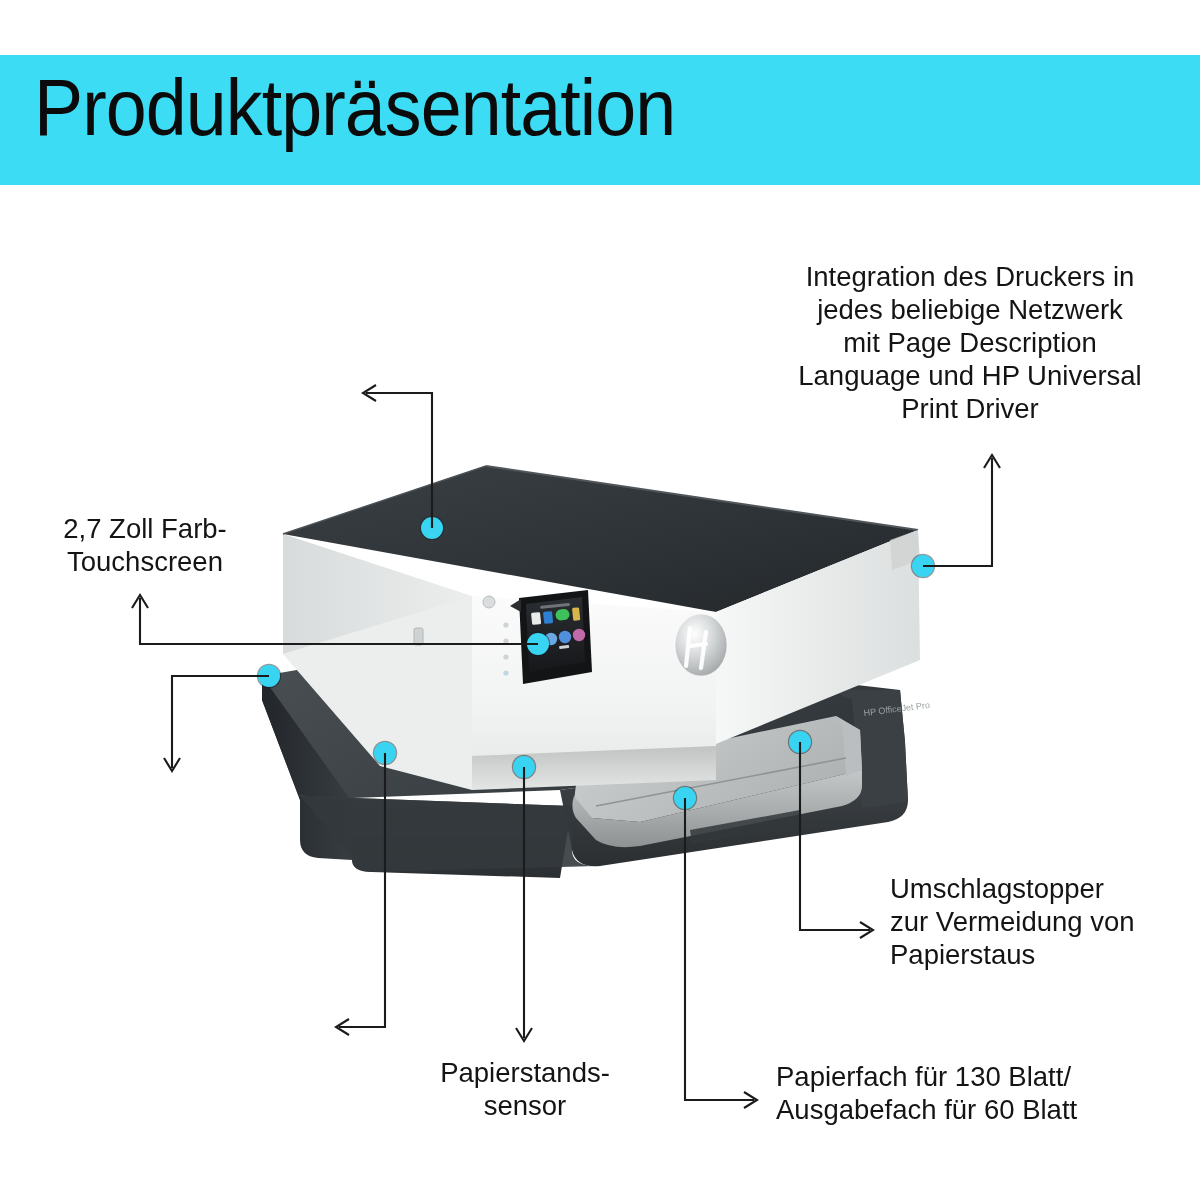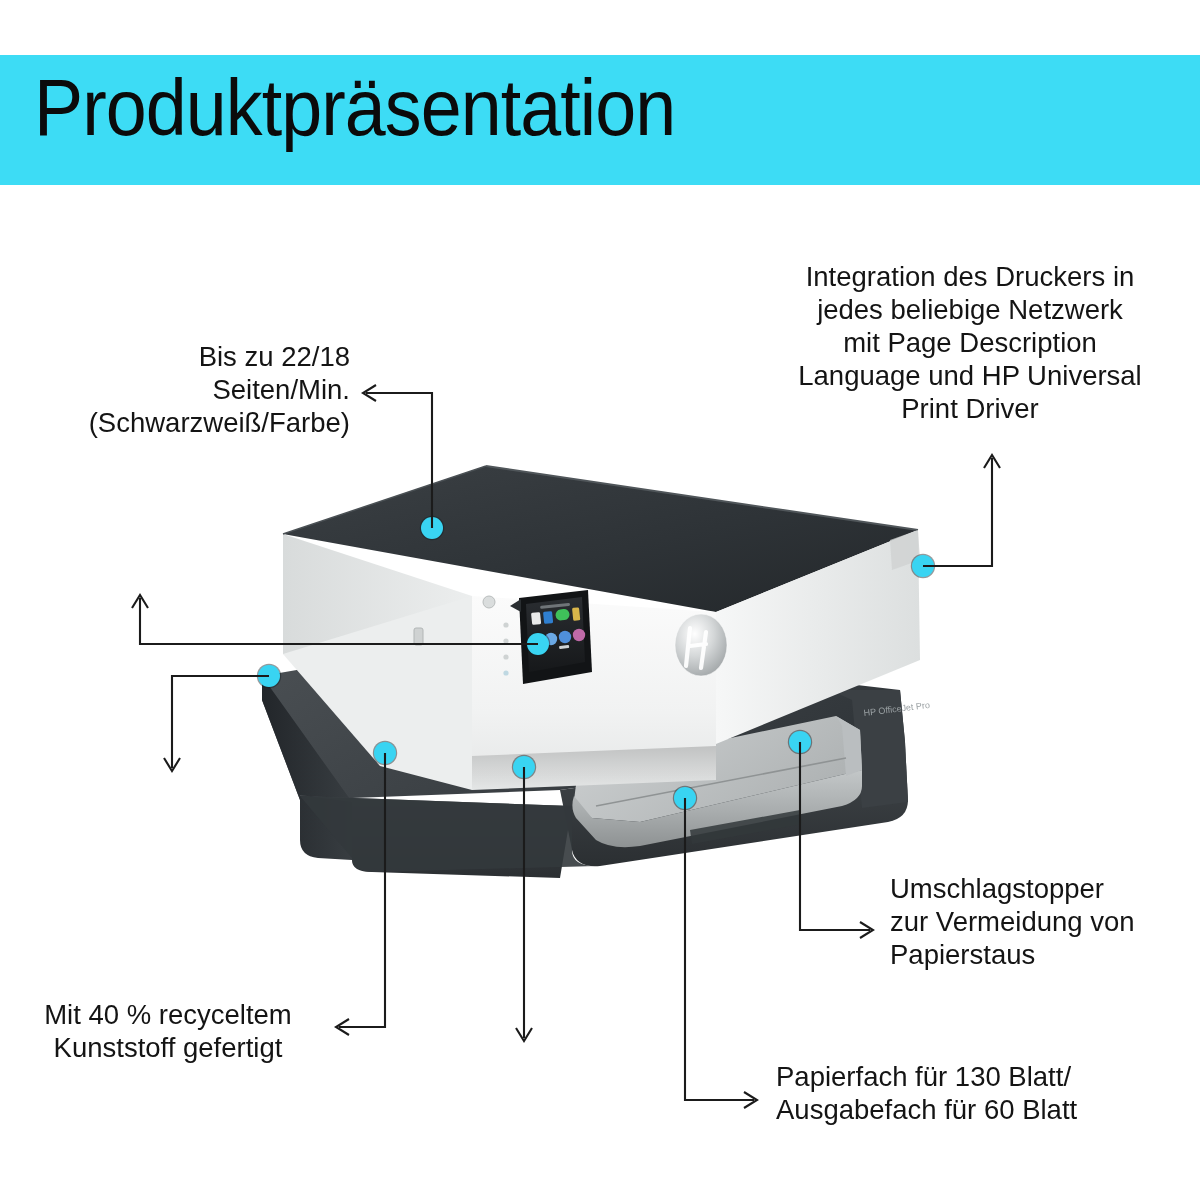--- a/index.html
+++ b/index.html
@@ -224,35 +224,34 @@
       <path d="M 516,1028 L 524,1041 L 532,1028"></path>
 
       <path d="M 800,742 L 800,930 L 870,930"></path>
       <path d="M 860,922 L 873,930 L 860,938"></path>
 
       <path d="M 685,798 L 685,1100 L 754,1100"></path>
       <path d="M 744,1092 L 757,1100 L 744,1108"></path>
     </g>
   </svg>
 
-  <div class="callout ta-r" style="left:20px;top:340px;width:330px;">Bis zu 22/18
-Seiten/Min.
-(Schwarzweiß/Farbe)</div>
 
   <div class="callout ta-c" style="left:760px;top:260px;width:420px;">Integration des Druckers in
 jedes beliebige Netzwerk
 mit Page Description
 Language und HP Universal
 Print Driver</div>
 
-
-
-  <div class="callout ta-c" style="left:10px;top:998px;width:316px;">Mit 40 % recyceltem
-Kunststoff gefertigt</div>
-
+  <div class="callout ta-c" style="left:20px;top:512px;width:250px;">2,7 Zoll Farb-
+Touchscreen</div>
+
+
+
+  <div class="callout ta-c" style="left:410px;top:1056px;width:230px;">Papierstands-
+sensor</div>
 
   <div class="callout ta-l" style="left:776px;top:1060px;width:420px;">Papierfach für 130 Blatt/
 Ausgabefach für 60 Blatt</div>
 
   <div class="callout ta-l" style="left:890px;top:872px;width:300px;">Umschlagstopper
 zur Vermeidung von
 Papierstaus</div>
 
 </div>
 

